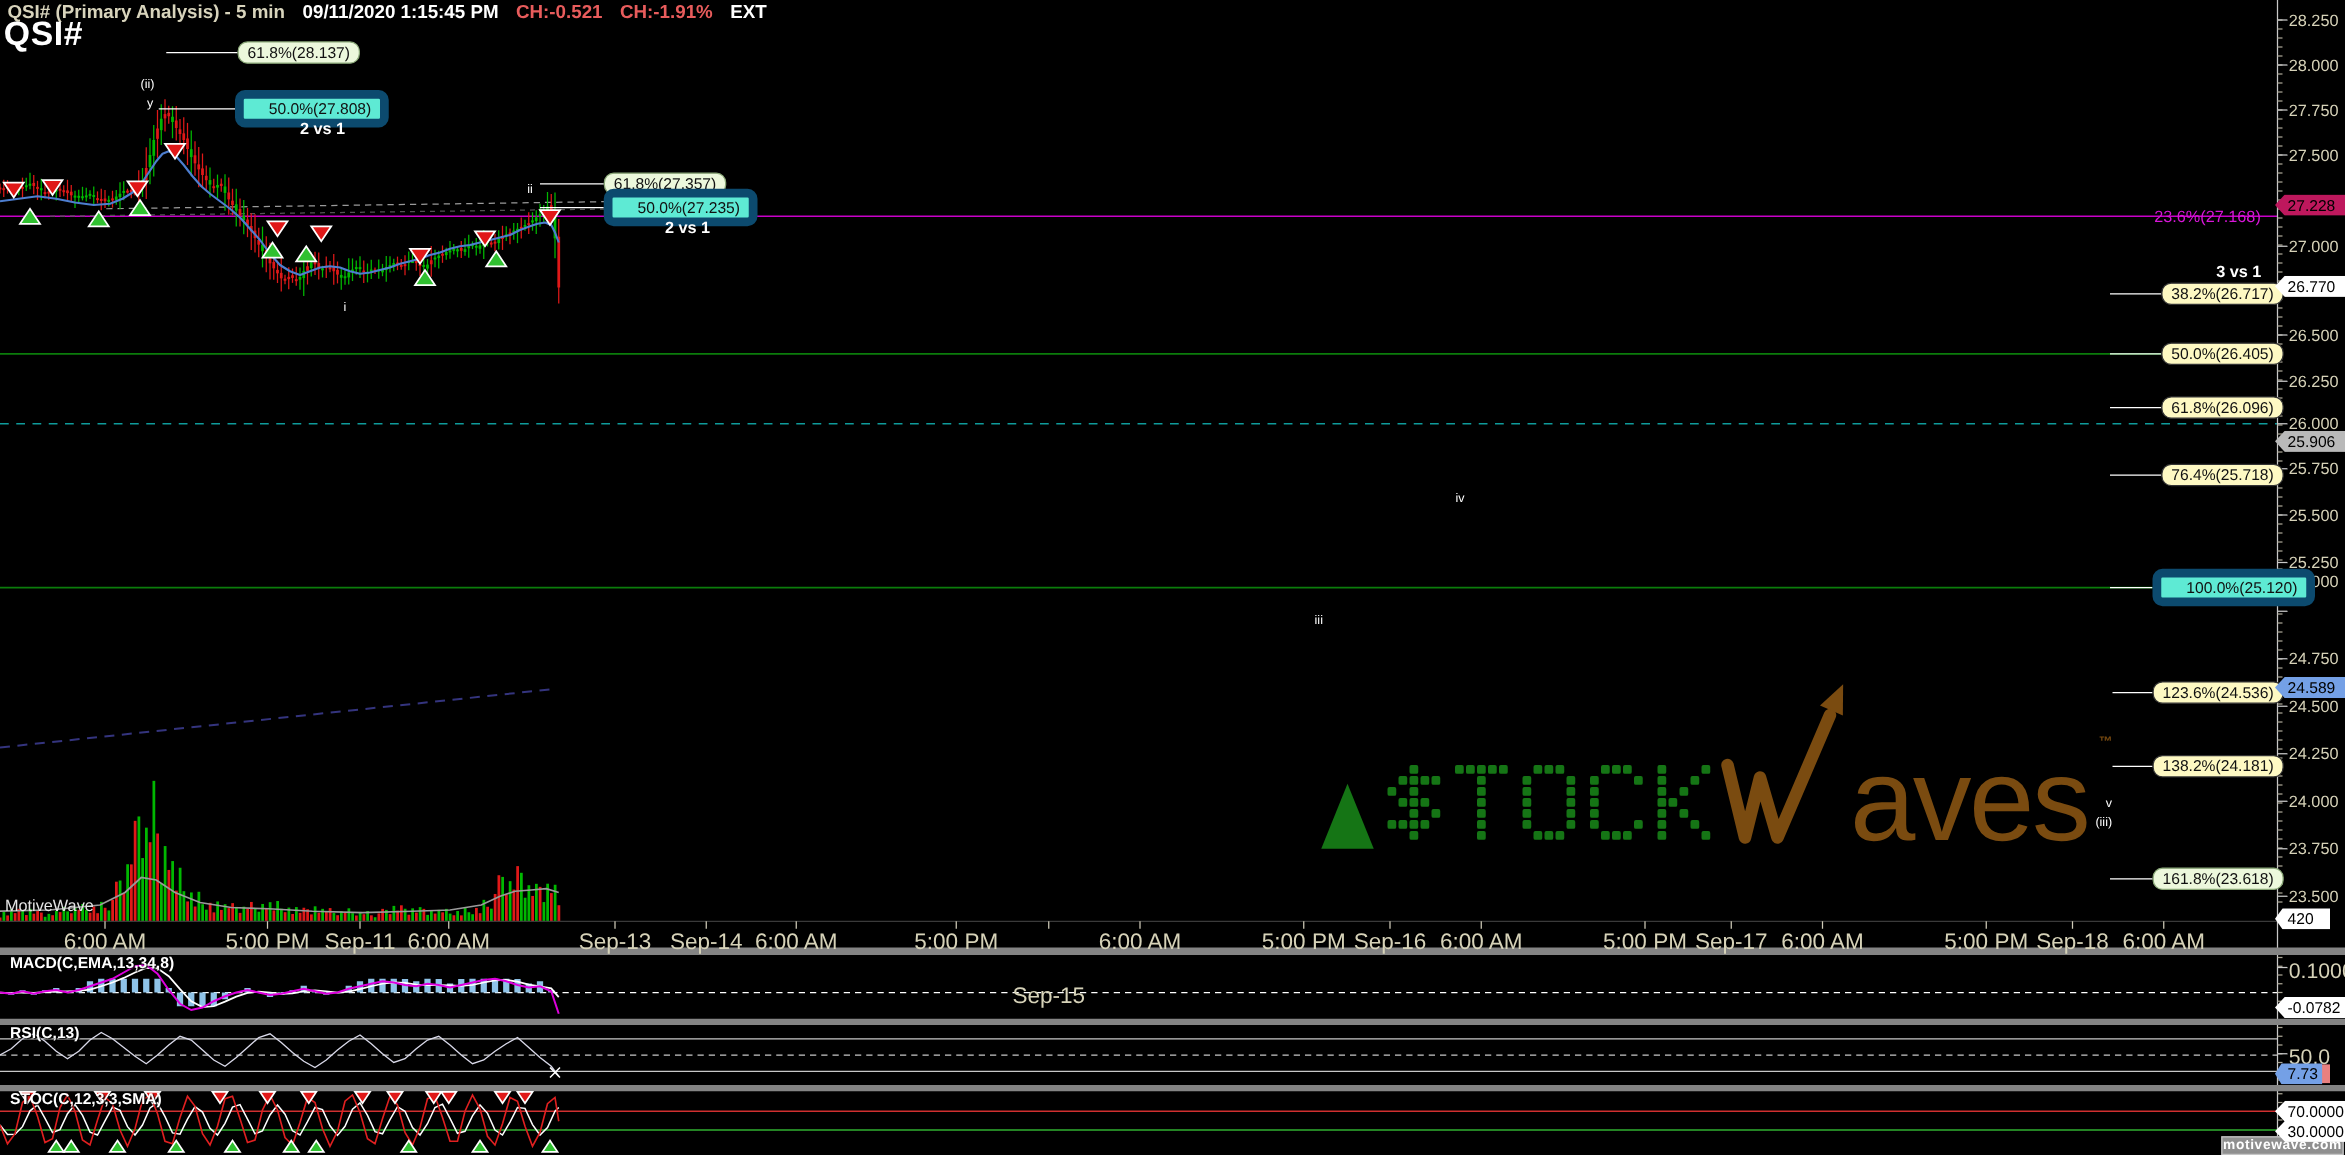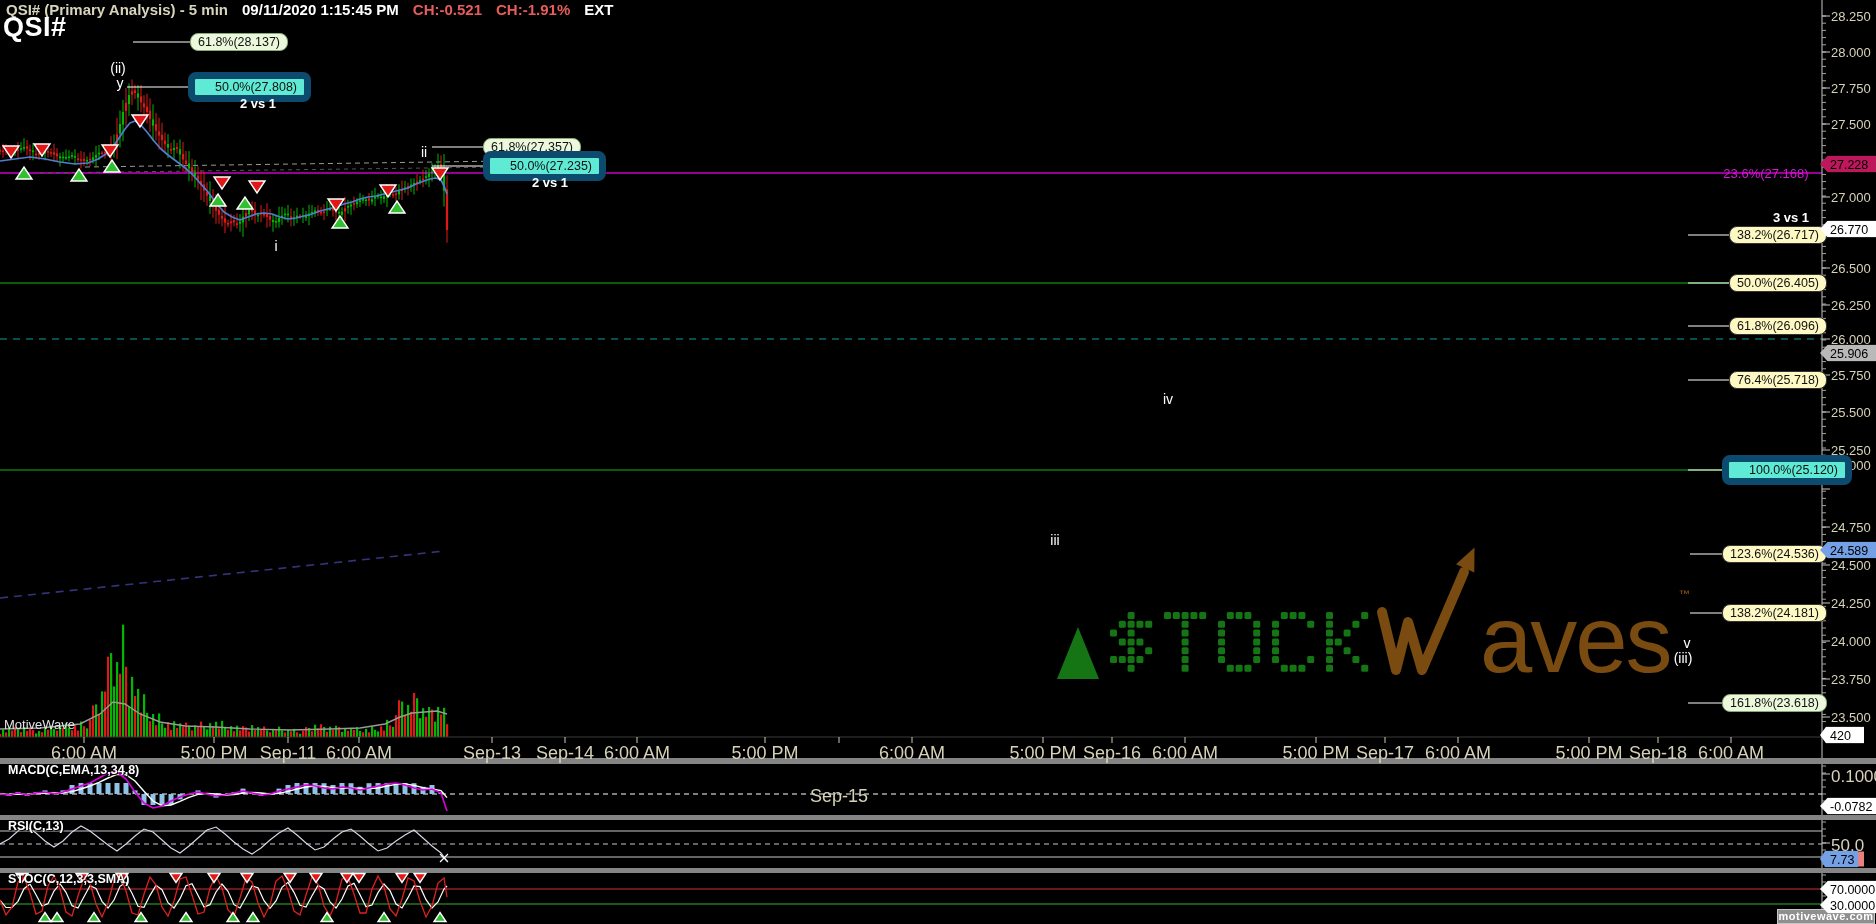--- a/index.html
+++ b/index.html
@@ -25,21 +25,21 @@
        padding:1px 7px;border-radius:8px;white-space:nowrap;line-height:14px;}
   .fib.green{background:#ecf8dc;border:1px solid #8aa878;}
   .fib.blue{background:#5eead4;border:7px solid #0c4a6e;padding-left:20px;}
   .fib.white{background:#fef9c3;border:1px solid #333;}
   .tag{position:absolute;left:1820px;height:17px;transform:translateY(-50%);display:flex;
        align-items:center;padding-left:10px;font-size:12.5px;color:#000;
        clip-path:polygon(0 50%,14% 0,100% 0,100% 100%,14% 100%);}
   .redsliver{position:absolute;height:15px;width:14px;background:#e98080;transform:translateY(-50%);}
   .ratio{position:absolute;transform:translate(-50%,-50%);font-size:13px;font-weight:bold;color:#fff;white-space:nowrap;}
   .magfib{position:absolute;transform:translate(-50%,-50%);font-size:13px;color:#d816d8;white-space:nowrap;}
-  .ew{position:absolute;transform:translate(-50%,-50%);font-size:14px;color:#fff;white-space:nowrap;}
+  .ew{position:absolute;transform:translate(-50%,-50%);font-size:10px;color:#fff;white-space:nowrap;}
   .tm{position:absolute;left:1679px;top:588px;font-size:11px;color:#7a4b10;font-weight:bold;}
 </style>
 </head>
 <body>
 
 <div id="app">
   <svg id="chart-svg" width="1876" height="924">
       <g>
         <polygon points="1057,679 1099,679 1078,627" fill="#157515"></polygon>
         <rect x="1127.6" y="612" width="7" height="7" rx="1.5" fill="#157515"></rect>
@@ -923,21 +923,21 @@
       <div class="fib white" style="left: 1722px; top: 613px;">138.2%(24.181)</div>
       <div class="fib green" style="left: 1722px; top: 703px;">161.8%(23.618)</div>
       <div class="ratio" style="left: 258px; top: 103px;">2 vs 1</div>
       <div class="ratio" style="left: 550px; top: 182px;">2 vs 1</div>
       <div class="ratio" style="left: 1791px; top: 217px;">3 vs 1</div>
       <div class="magfib" style="left: 1766px; top: 173px;">23.6%(27.168)</div>
       <div class="ew" style="left: 118px; top: 68px;">(ii)</div>
       <div class="ew" style="left: 120px; top: 83px;">y</div>
       <div class="ew" style="left: 424px; top: 152px;">ii</div>
       <div class="ew" style="left: 276px; top: 246px;">i</div>
-      <div class="ew" style="left: 1055px; top: 497px; margin-top: 43px;">iii</div>
+      <div class="ew" style="left: 1055px; top: 497px;">iii</div>
       <div class="ew" style="left: 1168px; top: 399px;">iv</div>
       <div class="ew" style="left: 1687px; top: 643px;">v</div>
       <div class="ew" style="left: 1683px; top: 658px;">(iii)</div>
       <div class="tag" style="top: 164px; background: #be185d; width: 46px;">27.228</div>
       <div class="redsliver" style="left: 1860px; top: 229px;"></div>
       <div class="tag" style="top: 229px; background: rgb(255, 255, 255); width: 46px;">26.770</div>
       <div class="tag" style="top: 353px; background: rgb(185, 185, 185); width: 46px;">25.906</div>
       <div class="tag" style="top: 550px; background: rgb(116, 160, 230); width: 46px;">24.589</div>
       <div class="tag" style="top: 735px; background: rgb(255, 255, 255); width: 34px;">420</div>
       <div class="redsliver" style="left: 1850px; top: 859px;"></div>

